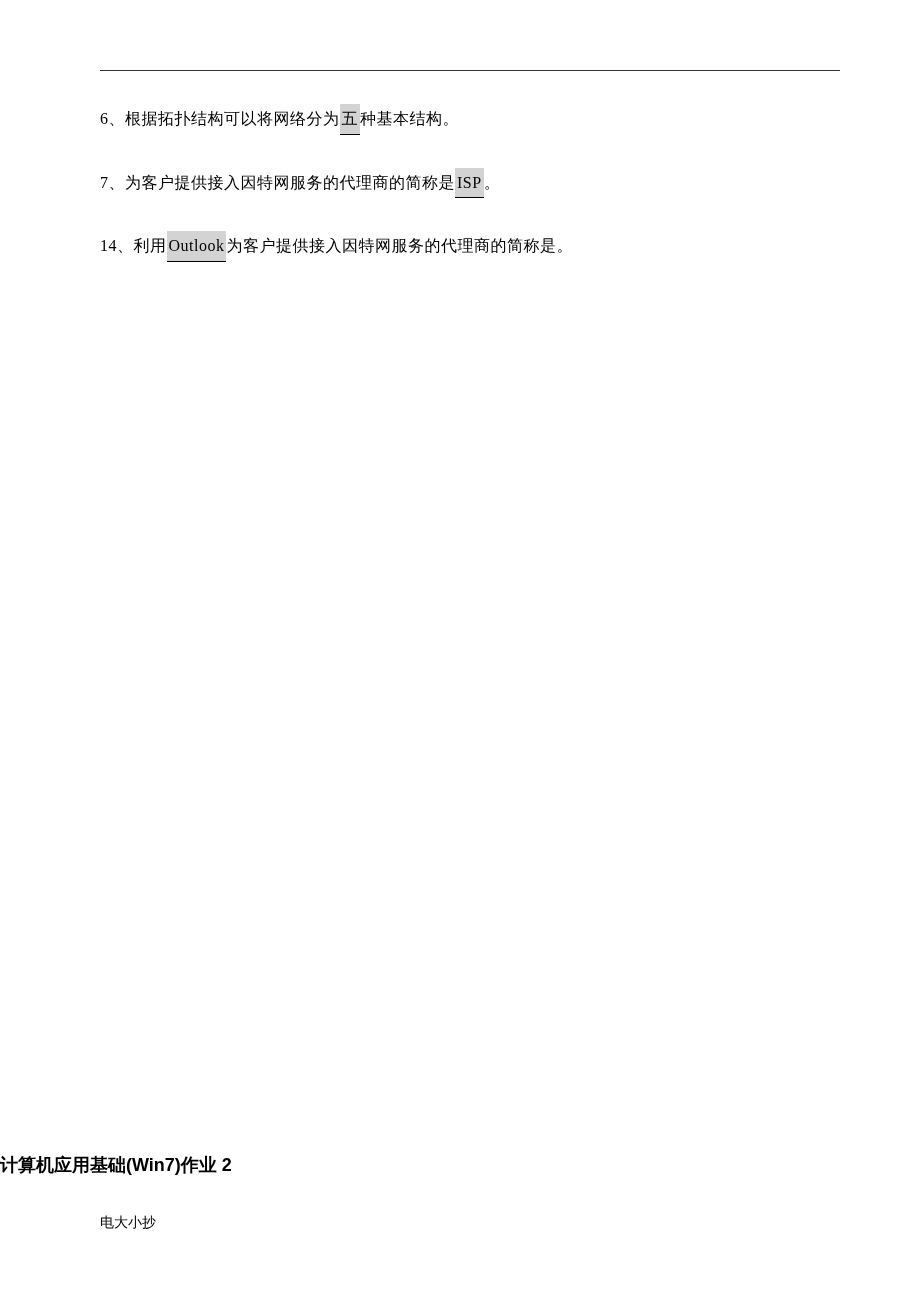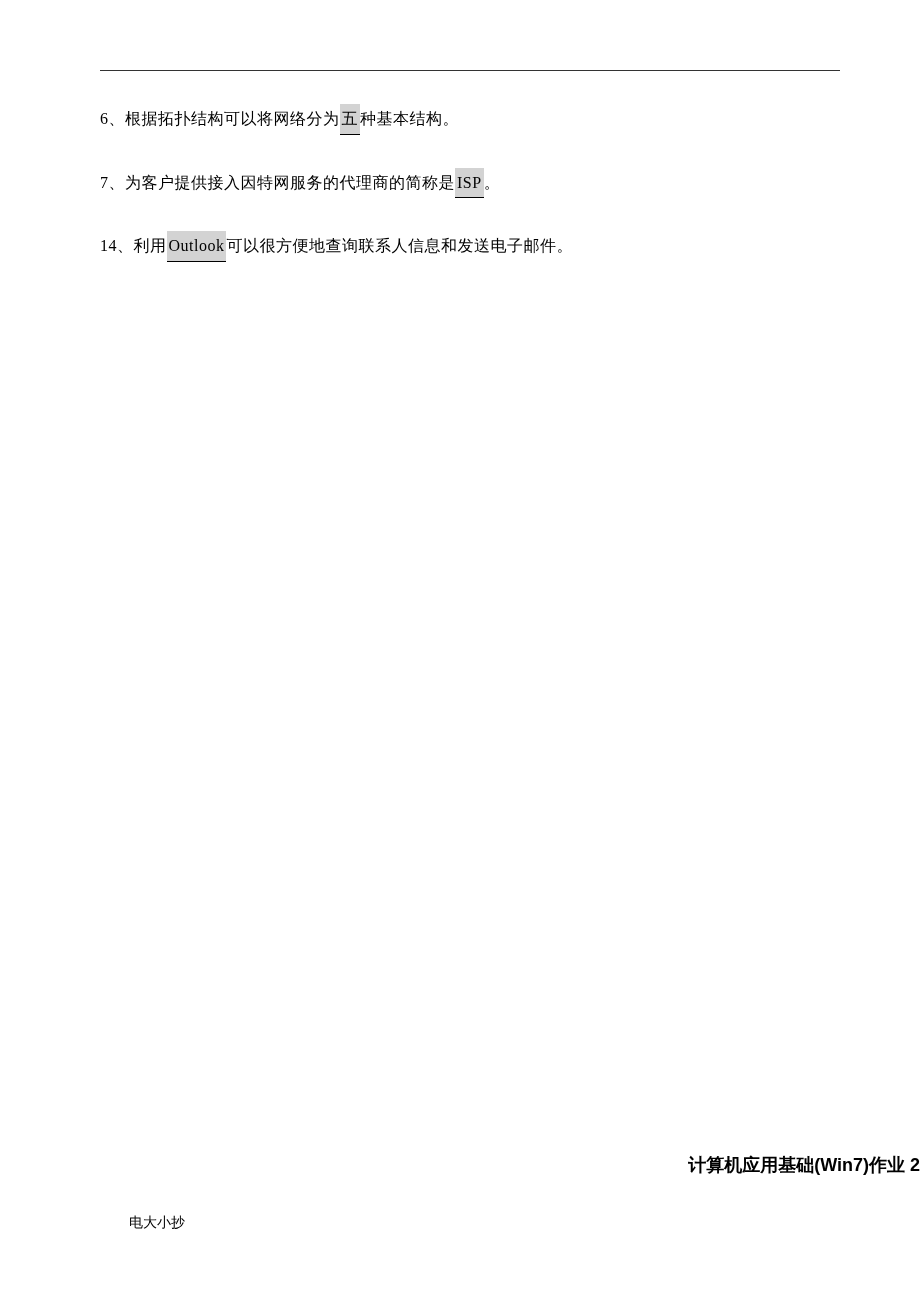--- a/index.html
+++ b/index.html
@@ -29,54 +29,53 @@
     font-size: 16px;
     margin-top: 33px;
   }
   .blank {
     background: #d3d3d3;
     border-bottom: 1px solid #000;
     padding: 0 2px;
     display: inline-block;
   }
   .heading {
-    text-align: right;
+    text-align: left;
     font-weight: bold;
     font-family: "SimHei", "黑体", sans-serif;
     font-size: 18px;
     position: absolute;
     bottom: 125px;
     left: 0;
     width: 100%;
   }
   .footer {
     position: absolute;
     bottom: 70px;
     left: 100px;
     font-size: 14px;
     color: #000;
     font-family: "SimSun", "宋体", serif;
-    margin-left: 29px;
   }
 </style>
 </head>
 <body>
 
 <div class="page">
   <div class="rule"></div>
 
   <div class="line">
     <span>6、</span><span>根据拓扑结构可以将网络分为</span><span class="blank"> 五 </span><span>种基本结构。</span>
   </div>
 
   <div class="line">
     <span>7、</span><span>为客户提供接入因特网服务的代理商的简称是</span><span class="blank"> ISP </span><span>。</span>
   </div>
 
 
 
   <div class="line">
-    <span>14、</span><span>利用</span><span class="blank"> Outlook </span><span>可以很方便地查询联系人信息和发送电子邮件。</span>
+    <span>14、</span><span>利用</span><span class="blank"> Outlook </span><span>为客户提供接入因特网服务的代理商的简称是。</span>
   </div>
 </div>
 
 <div class="heading">计算机应用基础(Win7)作业 2</div>
 <div class="footer">电大小抄</div>
 
 </body></html>

